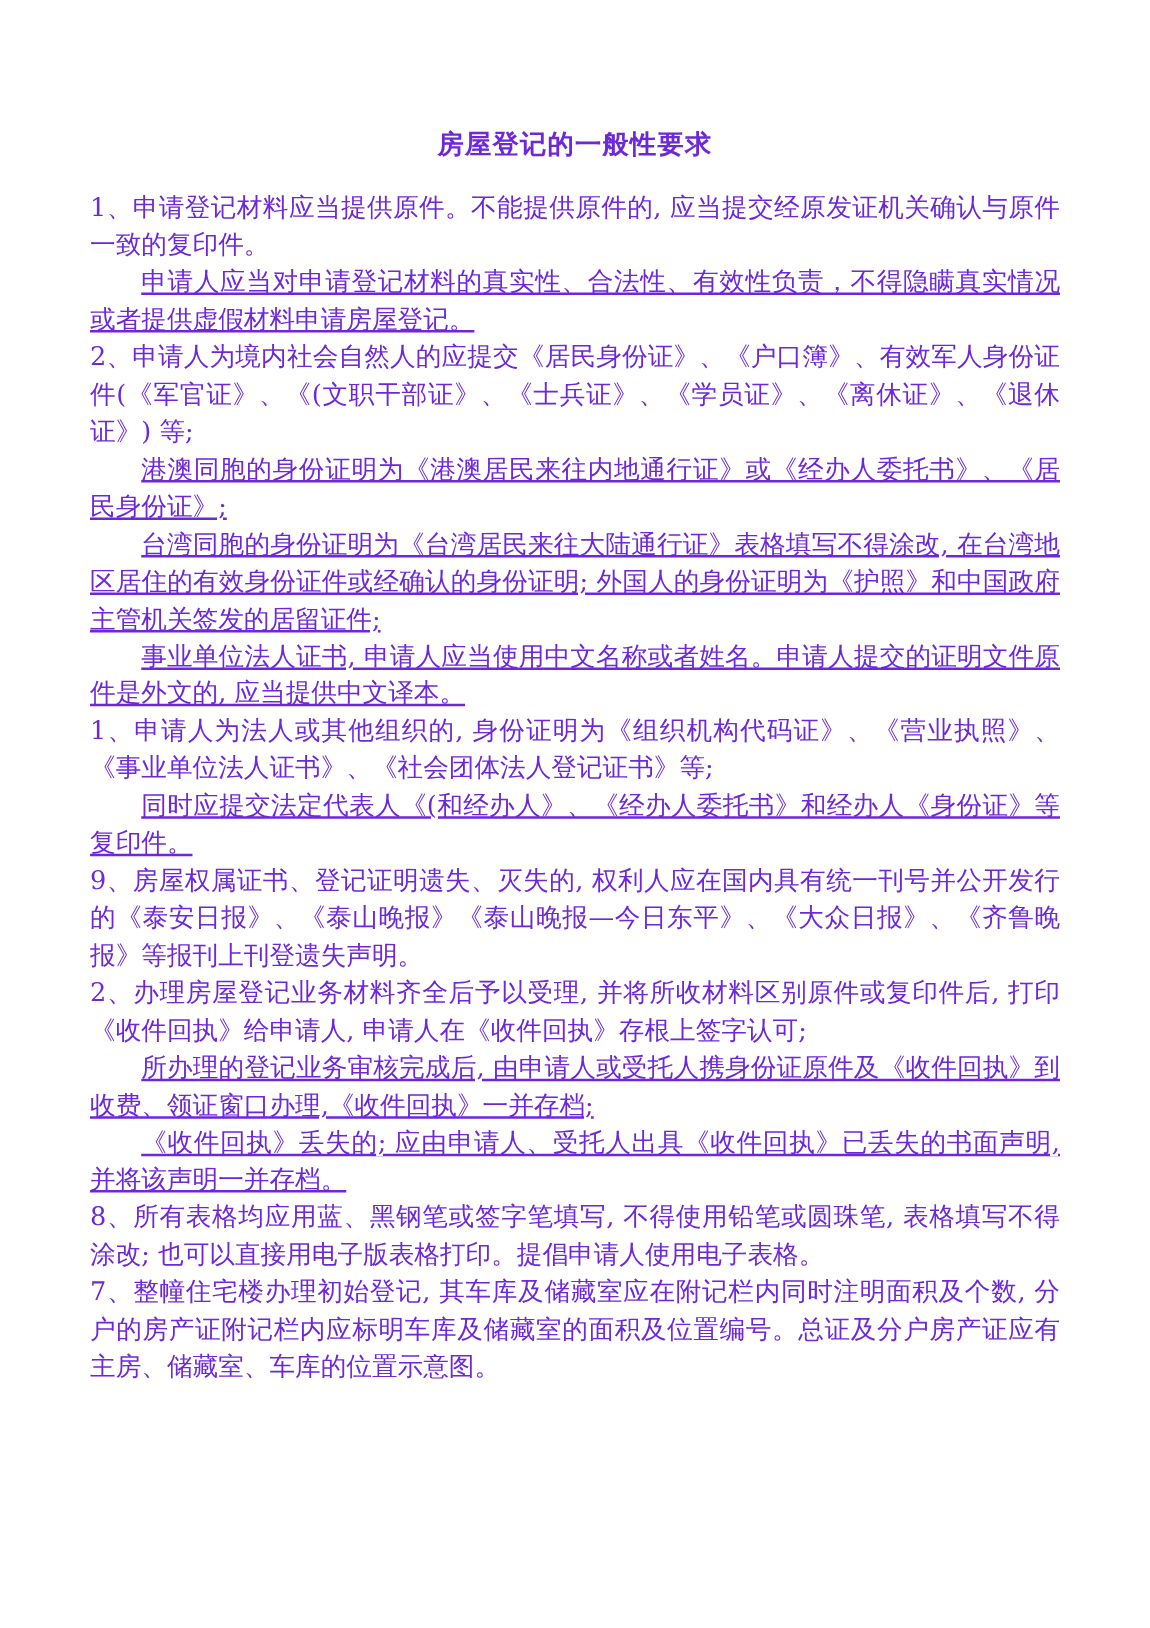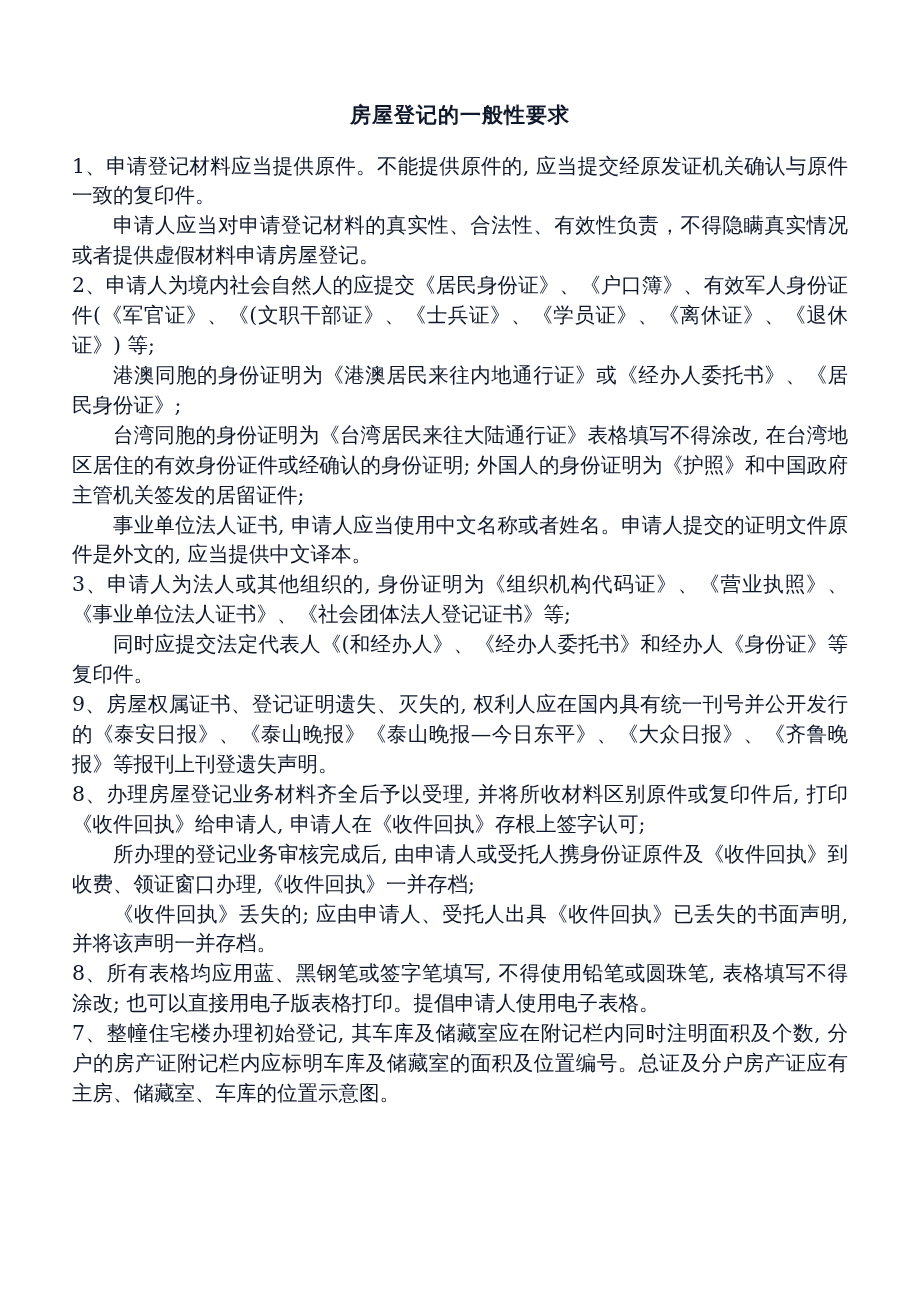--- a/index.html
+++ b/index.html
@@ -8,21 +8,21 @@
     background: #ffffff;
   }
   .page {
     width: 920px;
     height: 1302px;
     background: #ffffff;
     position: relative;
     box-sizing: border-box;
     padding: 100px 72px 40px 72px;
     font-family: "DejaVu Serif", "Liberation Serif", serif;
-    color: #0f172a;
+    color: #6d28d9;
   }
   .doc-title {
     text-align: center;
     font-size: 21px;
     font-weight: bold;
     font-family: "DejaVu Sans", "Liberation Sans", sans-serif;
     letter-spacing: 1px;
     margin: 0 0 4px 0;
     line-height: 1.5;
   }
@@ -33,36 +33,37 @@
     text-justify: inter-ideograph;
     margin-top: 20px;
   }
   .para {
     margin: 0;
     text-indent: 0;
     white-space: normal;
   }
   .para.indent {
     text-indent: 2em;
+    text-decoration: underline;
   }
 </style>
 </head>
 <body>
 
 <div class="page">
   <h1 class="doc-title">房屋登记的一般性要求</h1>
   <div class="body-text">
     <p class="para">1、申请登记材料应当提供原件。不能提供原件的, 应当提交经原发证机关确认与原件一致的复印件。</p>
     <p class="para indent">申请人应当对申请登记材料的真实性、合法性、有效性负责，不得隐瞒真实情况或者提供虚假材料申请房屋登记。</p>
     <p class="para">2、申请人为境内社会自然人的应提交《居民身份证》、《户口簿》、有效军人身份证件(《军官证》、《(文职干部证》、《士兵证》、《学员证》、《离休证》、《退休证》) 等;</p>
     <p class="para indent">港澳同胞的身份证明为《港澳居民来往内地通行证》或《经办人委托书》、《居民身份证》;</p>
     <p class="para indent">台湾同胞的身份证明为《台湾居民来往大陆通行证》表格填写不得涂改, 在台湾地区居住的有效身份证件或经确认的身份证明; 外国人的身份证明为《护照》和中国政府主管机关签发的居留证件;</p>
     <p class="para indent">事业单位法人证书, 申请人应当使用中文名称或者姓名。申请人提交的证明文件原件是外文的, 应当提供中文译本。</p>
-    <p class="para">3、申请人为法人或其他组织的, 身份证明为《组织机构代码证》、《营业执照》、《事业单位法人证书》、《社会团体法人登记证书》等;</p>
+    <p class="para">1、申请人为法人或其他组织的, 身份证明为《组织机构代码证》、《营业执照》、《事业单位法人证书》、《社会团体法人登记证书》等;</p>
     <p class="para indent">同时应提交法定代表人《(和经办人》、《经办人委托书》和经办人《身份证》等复印件。</p>
     <p class="para">9、房屋权属证书、登记证明遗失、灭失的, 权利人应在国内具有统一刊号并公开发行的《泰安日报》、《泰山晚报》《泰山晚报—今日东平》、《大众日报》、《齐鲁晚报》等报刊上刊登遗失声明。</p>
-    <p class="para">8、办理房屋登记业务材料齐全后予以受理, 并将所收材料区别原件或复印件后, 打印《收件回执》给申请人, 申请人在《收件回执》存根上签字认可;</p>
+    <p class="para">2、办理房屋登记业务材料齐全后予以受理, 并将所收材料区别原件或复印件后, 打印《收件回执》给申请人, 申请人在《收件回执》存根上签字认可;</p>
     <p class="para indent">所办理的登记业务审核完成后, 由申请人或受托人携身份证原件及《收件回执》到收费、领证窗口办理,《收件回执》一并存档;</p>
     <p class="para indent">《收件回执》丢失的; 应由申请人、受托人出具《收件回执》已丢失的书面声明, 并将该声明一并存档。</p>
     <p class="para">8、所有表格均应用蓝、黑钢笔或签字笔填写, 不得使用铅笔或圆珠笔, 表格填写不得涂改; 也可以直接用电子版表格打印。提倡申请人使用电子表格。</p>
     <p class="para">7、整幢住宅楼办理初始登记, 其车库及储藏室应在附记栏内同时注明面积及个数, 分户的房产证附记栏内应标明车库及储藏室的面积及位置编号。总证及分户房产证应有主房、储藏室、车库的位置示意图。</p>
   </div>
 </div>
 
 </body></html>

